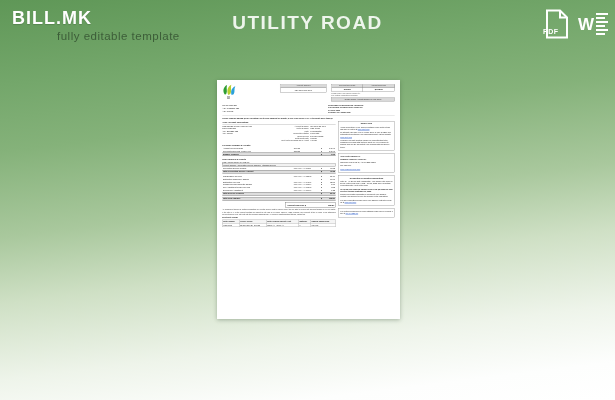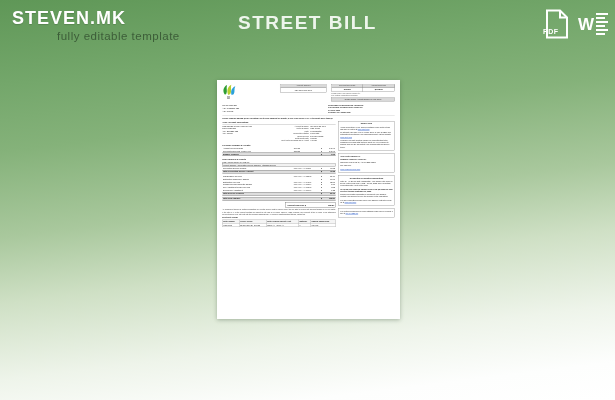--- a/index.html
+++ b/index.html
@@ -111,23 +111,23 @@
   .sbox p{ margin-bottom:3px; }
   .blink{ color:#1a4fc4; text-decoration:underline; cursor:pointer; }
   .bld{ font-weight:bold; }
 </style>
 </head>
 <body>
 
 <div class="stage">
 
   <div class="hdr">
-    <div class="brand">STEVEN.MK</div>
+    <div class="brand">BILL.MK</div>
     <div class="tagline">fully editable template</div>
-    <div class="title">STREET BILL</div>
+    <div class="title">UTILITY ROAD</div>
     <div class="dl">
       <div class="icon" title="PDF">
         <svg class="pdfpage" viewBox="0 0 27 30">
           <path d="M4 1.5 H17 L24 8.5 V28.5 H4 Z" fill="none" stroke="#ffffff" stroke-width="2"></path>
           <path d="M17 1.5 V8.5 H24" fill="none" stroke="#ffffff" stroke-width="2"></path>
         </svg>
         <span class="pdf-label">PDF</span>
       </div>
       <div class="icon" title="Word">
         <div class="wicon">

